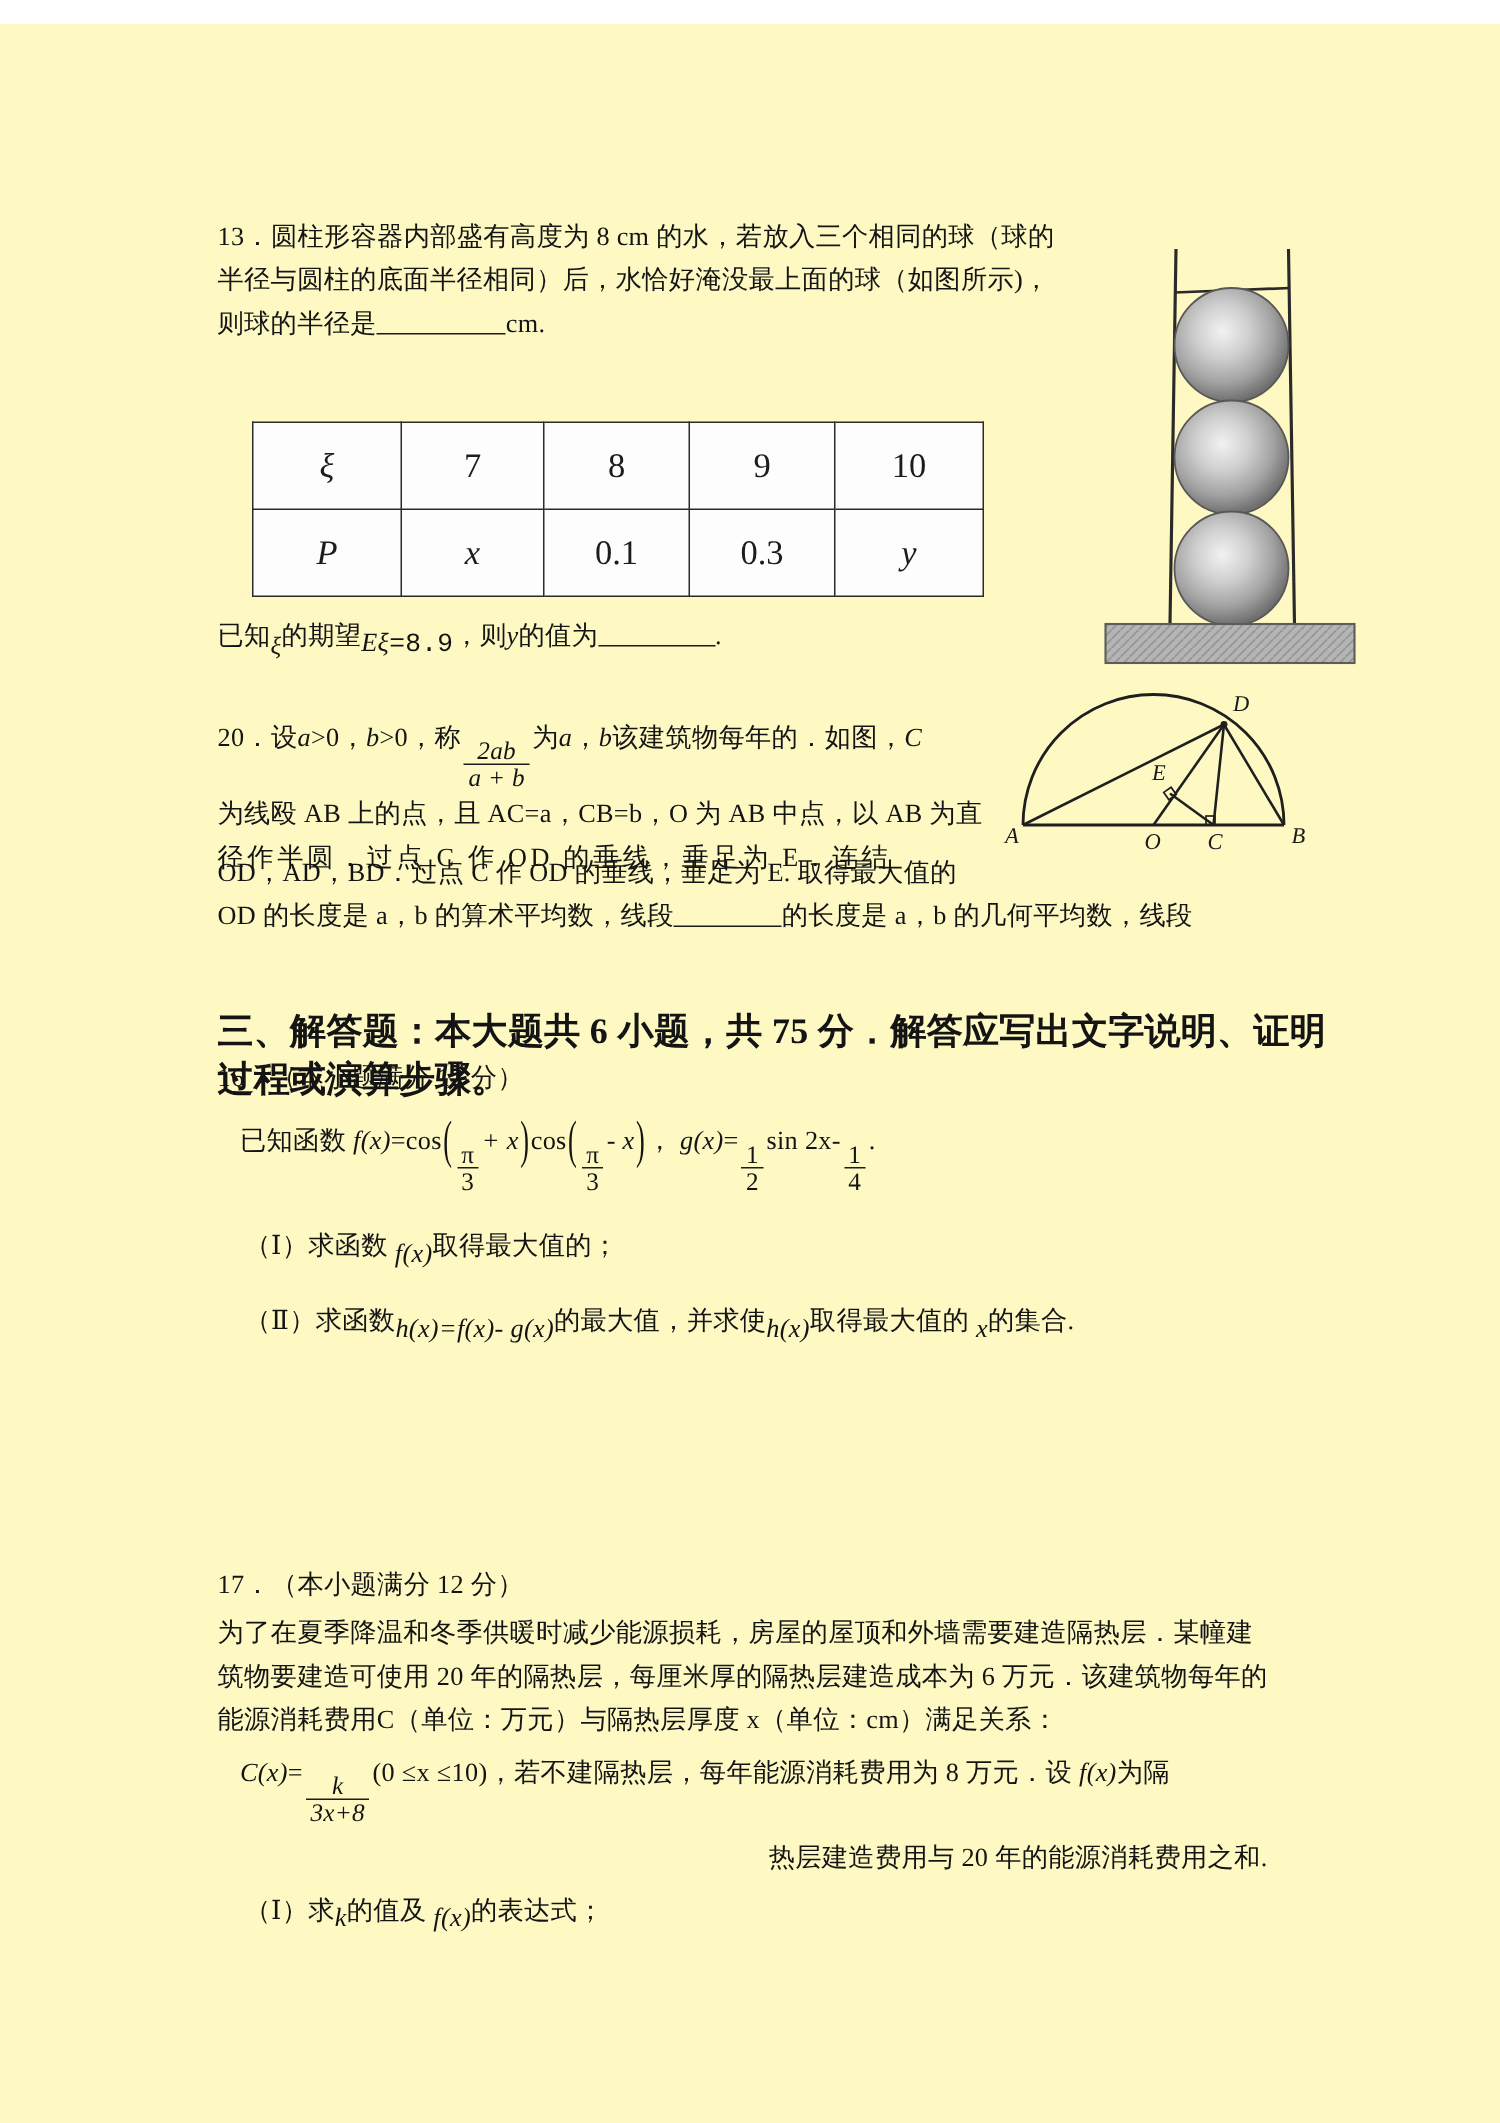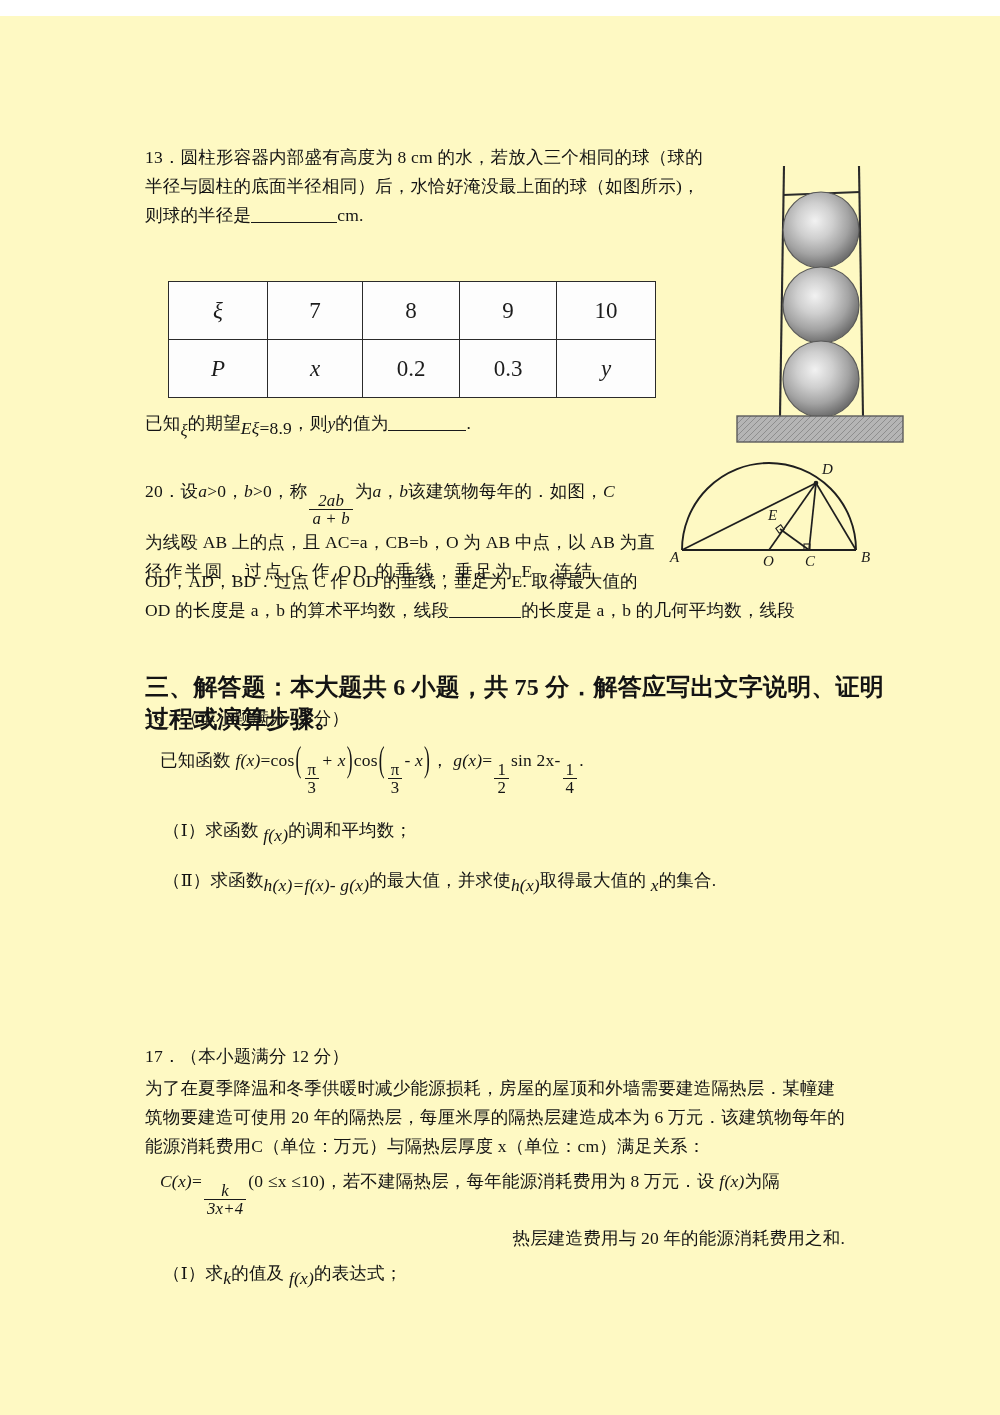--- a/index.html
+++ b/index.html
@@ -133,30 +133,30 @@
         <tr>
       <td class="lbl" style="width:96px; height:55px;">ξ</td>
       <td class="val" style="width:92px;">7</td>
       <td class="val" style="width:94px;">8</td>
       <td class="val" style="width:94px;">9</td>
       <td class="val" style="width:96px;">10</td>
     </tr>
     <tr>
       <td class="lbl" style="height:55px;">P</td>
       <td class="valit">x</td>
-      <td class="val">0.2</td>
+      <td class="val">0.1</td>
       <td class="val">0.3</td>
       <td class="valit">y</td>
     </tr>
   </tbody>
     </table>
 
   <div class="block" style="left:145px; top:393px; width:560px;">
     <div class="ln">
-      <span>已知</span><span class="sub-ch">ξ</span><span>的期望</span><span class="dropfn">Eξ</span><span class="dropfn mathup" style="font-style:normal;">=8.9</span><span>，则</span><span class="it">y</span><span>的值为</span><span class="blank w2"></span><span>.</span>
+      <span>已知</span><span class="sub-ch">ξ</span><span>的期望</span><span class="dropfn">Eξ</span><span class="dropfn mathup" style="font-style:normal;font-family:Liberation Mono, monospace;">=8.9</span><span>，则</span><span class="it">y</span><span>的值为</span><span class="blank w2"></span><span>.</span>
     </div>
   </div>
 
   <div class="block" style="left:145px; top:452px; width:580px;">
     <div class="ln" style="line-height:46px;">
       <span>20．</span><span>设</span><span class="it">a</span><span>&gt;0，</span><span class="it">b</span><span>&gt;0，称</span><span class="frac math">
           <span class="nu">2ab</span>
           <span class="de">a + b</span>
         </span><span>为</span><span class="it">a</span><span>，</span><span class="it">b</span><span>该建筑物每年的．如图，</span><span class="it">C</span>
     </div>
@@ -192,21 +192,21 @@
           <span class="de">2</span>
         </span><span class="math" style="font-style:normal;">sin 2x</span><span class="mathup">-</span><span class="frac">
           <span class="nu">1</span>
           <span class="de">4</span>
         </span><span>.</span>
     </div>
   </div>
 
   <div class="block" style="left:163px; top:800px;">
     <div class="ln">
-      <span>（Ⅰ）求函数</span>&nbsp;<span class="dropfn">f(x)</span><span>的调和平均数；</span>
+      <span>（Ⅰ）求函数</span>&nbsp;<span class="dropfn">f(x)</span><span>取得最大值的；</span>
     </div>
   </div>
 
   <div class="block" style="left:163px; top:850px;">
     <div class="ln">
       <span>（Ⅱ）求函数</span><span class="dropfn">h(x)</span><span class="dropfn mathup">=</span><span class="dropfn">f(x)</span><span class="dropfn mathup">-</span>&nbsp;<span class="dropfn">g(x)</span><span>的最大值，并求使</span><span class="dropfn">h(x)</span><span>取得最大值的</span>&nbsp;<span class="dropfn">x</span><span>的集合.</span>
     </div>
   </div>
 
   <div class="block" style="left:145px; top:1026px;">
@@ -218,21 +218,21 @@
   <div class="block" style="left:145px; top:1058px; width:740px;">
     <div class="ln">为了在夏季降温和冬季供暖时减少能源损耗，房屋的屋顶和外墙需要建造隔热层．某幢建</div>
     <div class="ln">筑物要建造可使用 20 年的隔热层，每厘米厚的隔热层建造成本为 6 万元．该建筑物每年的</div>
     <div class="ln">能源消耗费用C（单位：万元）与隔热层厚度 x（单位：cm）满足关系：</div>
   </div>
 
   <div class="block" style="left:160px; top:1148px; width:760px; line-height:34px;">
     <div class="ln">
       <span class="math">C(x)</span><span class="mathup">=</span><span class="frac math">
           <span class="nu">k</span>
-          <span class="de">3x+4</span>
+          <span class="de">3x+8</span>
         </span><span class="math" style="font-style:normal;">(0 ≤x ≤10)</span><span>，若不建隔热层，每年能源消耗费用为 8 万元．设</span>&nbsp;<span class="math">f(x)</span><span>为隔</span>
     </div>
   </div>
 
   <div class="block" style="left:145px; top:1208px; width:700px;text-align:right;">热层建造费用与 20 年的能源消耗费用之和.</div>
 
   <div class="block" style="left:163px; top:1243px;">
     <div class="ln">
       <span>（Ⅰ）求</span><span class="dropfn">k</span><span>的值及</span>&nbsp;<span class="dropfn">f(x)</span><span>的表达式；</span>
     </div>

